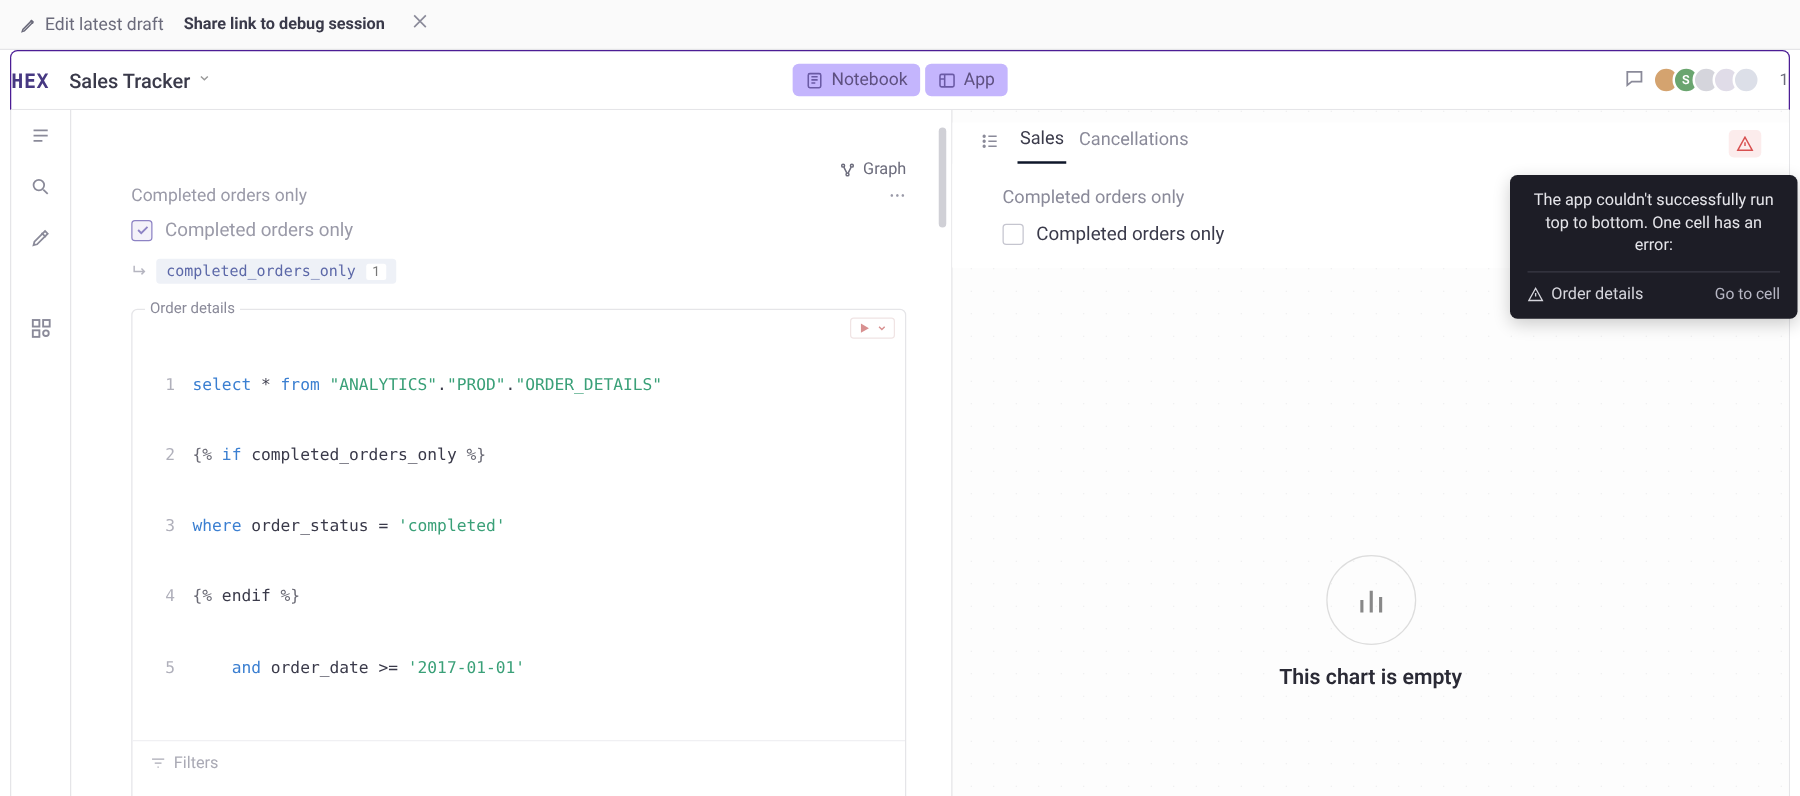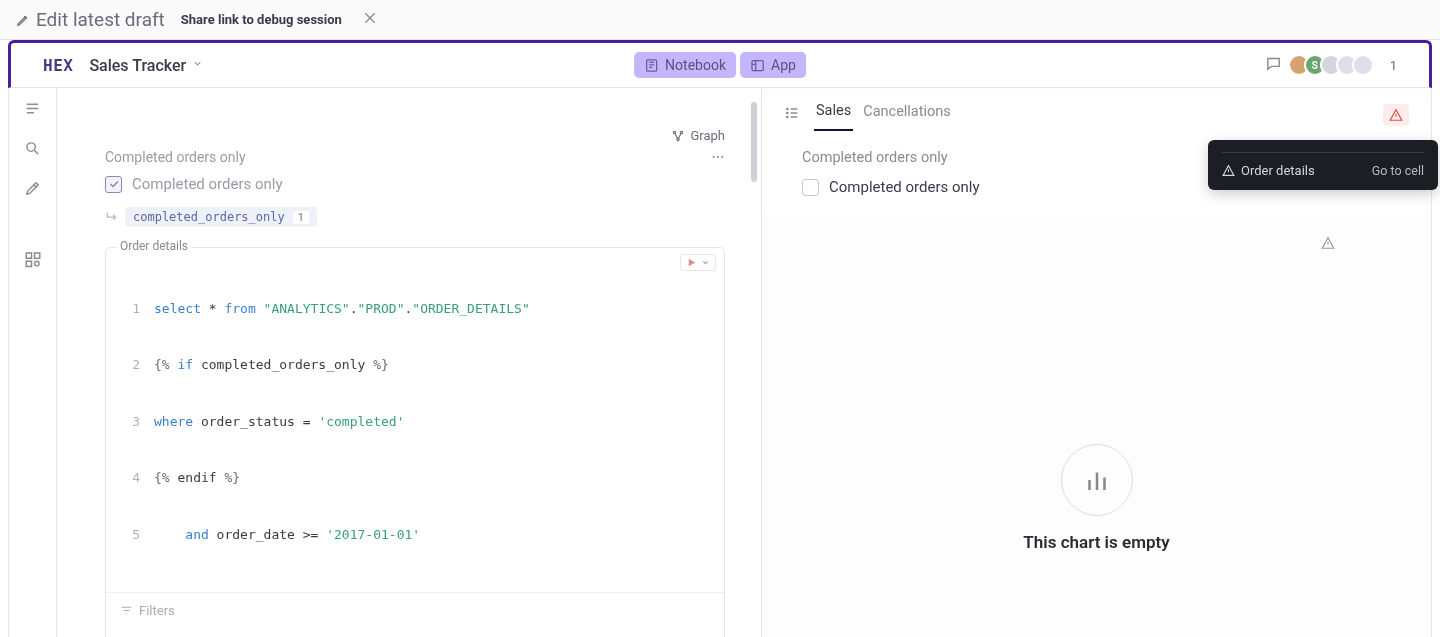--- a/index.html
+++ b/index.html
@@ -21,34 +21,34 @@
       justify-content: space-between;
       padding: 0 16px;
       border-bottom: 1px solid #e5e5e8;
       background: #fafafa;
     }
     .debug-left { display: flex; align-items: center; gap: 8px; }
     .debug-icon { color: #e03e3e; }
     .debug-title { font-weight: 600; color: #585866; }
     .debug-sub { color: #8a8a99; font-size: 13px; }
     .debug-right { display: flex; align-items: center; gap: 16px; }
-    .debug-link { display: flex; align-items: center; gap: 6px; color: #6b6b7b; cursor: pointer; font-size: 19px; }
+    .debug-link { display: flex; align-items: center; gap: 6px; color: #6b6b7b; cursor: pointer; font-size: 14px; }
     .share-btn { color: #3a3a4a; font-weight: 700; font-size: 13px; }
     .close-x { color: #8a8a99; cursor: pointer; font-size: 18px; padding: 4px; }
     
     
     .app-bar {
       height: 48px;
       margin: 0 8px;
-      border: 3px solid #4c1d95;
+      border: 1px solid #4c1d95;
       border-radius: 6px 6px 0 0;
       border-bottom: 1px solid #e5e5e8;
       display: flex;
       align-items: center;
-      padding: 0 32px;
+      padding: 0 0;
       justify-content: space-between;
     }
     .app-left { display: flex; align-items: center; gap: 16px; }
     .hex-logo { color: #473982; font-weight: 900; font-size: 16px; letter-spacing: 0.5px; font-family: monospace; }
     .app-title { font-size: 16px; color: #3a3a4a; font-weight: 500; display: flex; align-items: center; gap: 6px; }
     .chev { color: #999; font-size: 11px; }
     .app-center { display: flex; position: absolute; left: 50%; transform: translateX(-50%); gap: 4px; }
     .mode-btn { display: flex; align-items: center; gap: 6px; padding: 5px 10px; border-radius: 5px; cursor: pointer; color: #5e5080; font-size: 14px;}
     .mode-btn.active { background: #c4b5fd; }
     .mode-btn svg { width: 15px; height: 15px; }
@@ -391,20 +391,21 @@
         <svg width="30" height="30" viewBox="0 0 24 24" fill="none" stroke="currentColor" stroke-width="2">
             <path d="M6 20V12M12 20V6M18 20V10"></path>
           </svg>
       </div>
       <div class="chart-empty-txt">This chart is empty</div>
     </div>
   </div>
 </div>
 
 <div class="tooltip">
+  <div class="tooltip-msg">The app couldn't successfully run top to bottom. One cell has an error:</div>
   <div class="tooltip-row">
     <span class="tt-left">
       <svg width="13" height="13" viewBox="0 0 24 24" fill="none" stroke="currentColor" stroke-width="2">
           <path d="M12 3L2 21h20L12 3zM12 10v5M12 18h.01"></path>
         </svg>
       <span>Order details</span>
     </span>
     <span class="tt-link">Go to cell</span>
   </div>
 </div>

